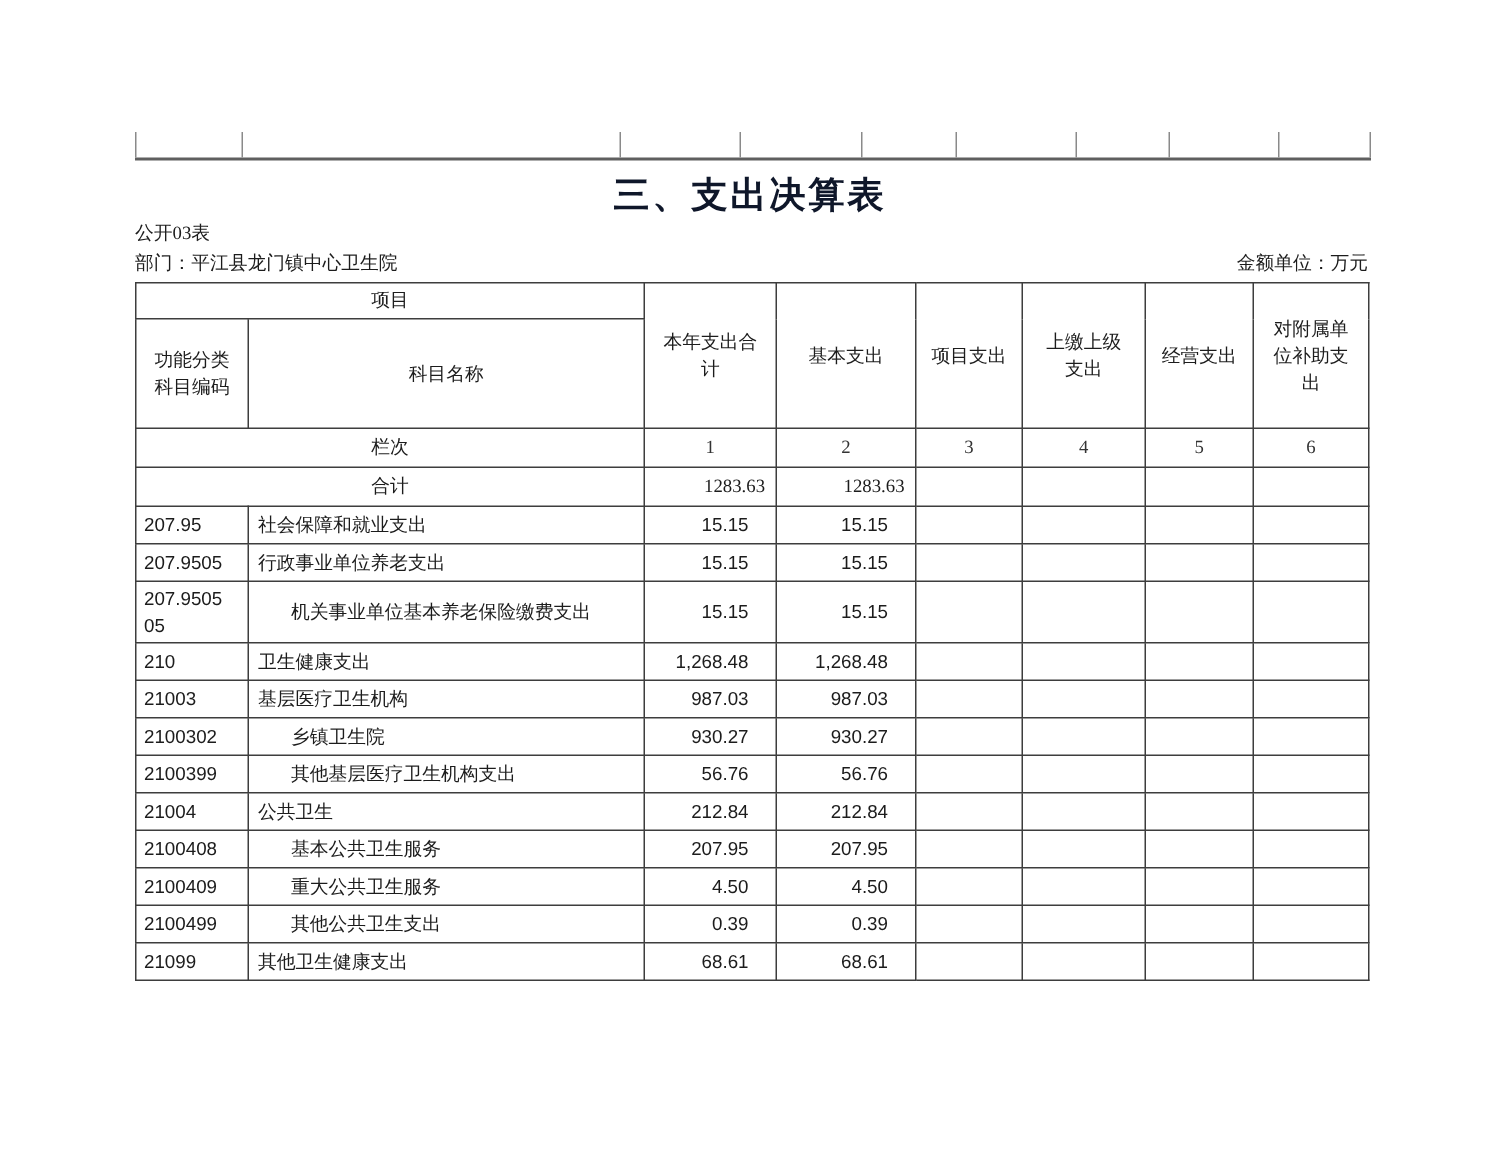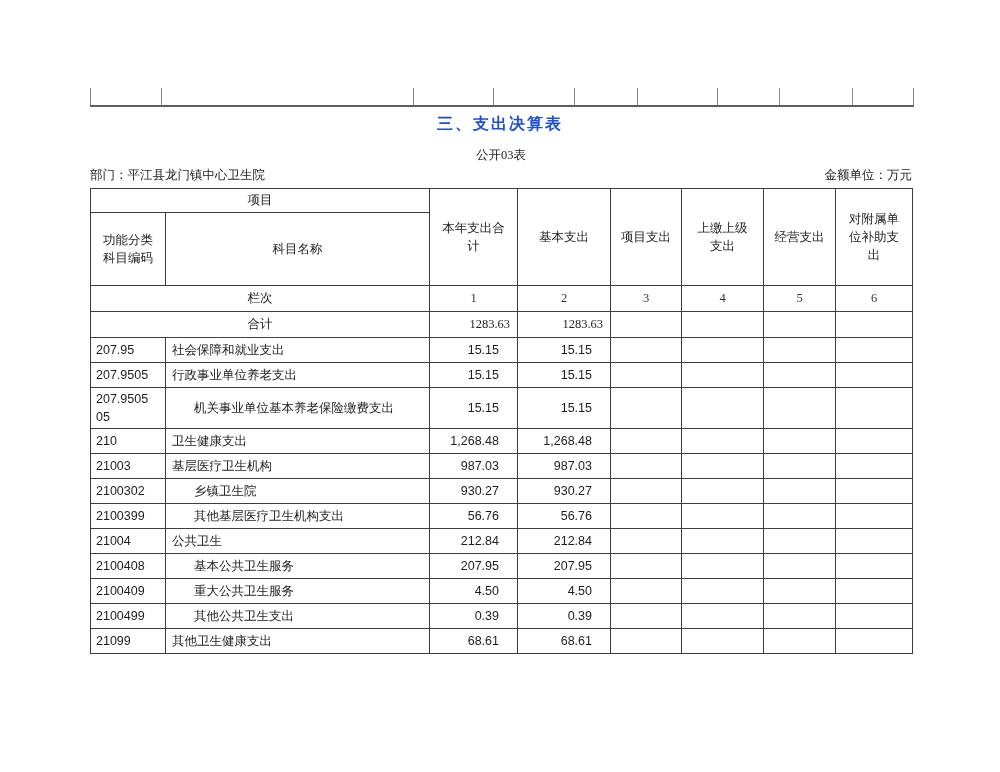--- a/index.html
+++ b/index.html
@@ -22,24 +22,24 @@
   .prev-table .pcell:nth-child(5){width:63px;}
   .prev-table .pcell:nth-child(6){width:80px;}
   .prev-table .pcell:nth-child(7){width:62px;}
   .prev-table .pcell:nth-child(8){width:73px;}
   .prev-table .pcell:nth-child(9){width:62px;}
 
   
   .doc-title{
     position:absolute;left:0;top:114px;width:1000px;text-align:center;
     font-family:Liberation Serif, serif;
-    font-weight:bold;font-size:16px;letter-spacing:2px;color:#1d4ed8;
+    font-weight:bold;font-size:24px;letter-spacing:2px;color:#0f172a;
   }
   .form-code{
-    position:absolute;left:90px;top:147px;width:822px;text-align:center;
+    position:absolute;left:90px;top:147px;width:822px;text-align:left;
     font-size:12.5px;
   }
   .meta-row{
     position:absolute;left:90px;top:167px;width:822px;
     display:flex;justify-content:space-between;font-size:12.5px;
   }
 
   
   table.main{
     position:absolute;left:90px;top:188px;width:822px;

